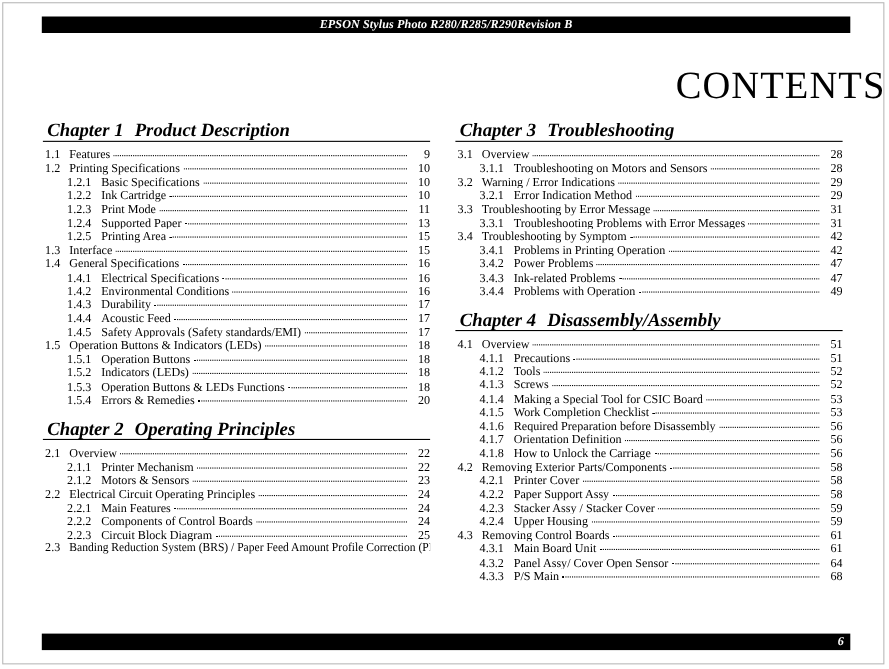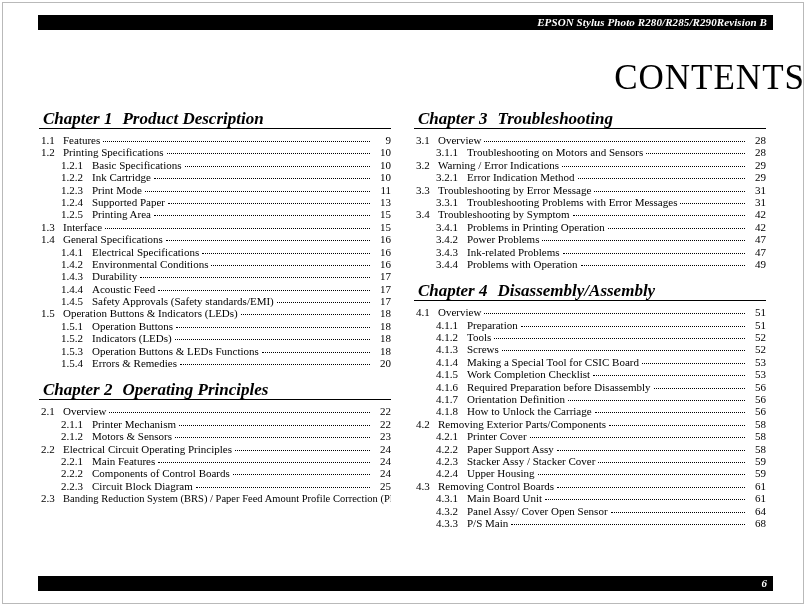--- a/index.html
+++ b/index.html
@@ -31,21 +31,21 @@
   
   #header-bar {
     position: absolute;
     left: 35px;
     top: 12px;
     width: 735px;
     height: 15px;
     background: #000000;
     display: flex;
     align-items: center;
-    justify-content: flex-end;
+    justify-content: center;
     padding: 0 6px;
     box-sizing: border-box;
   }
   #header-bar span {
     color: #ffffff;
     font-weight: bold;
     font-style: italic;
     font-size: 11px;
     line-height: 11px;
     letter-spacing: 0.1px;
@@ -444,21 +444,21 @@
           <div class="chapter-rule"></div>
           <div class="toc-list">
             <div class="entry lvl1">
               <span class="num">4.1</span>
               <span class="label">Overview</span>
               <span class="leader"></span>
               <span class="page">51</span>
             </div>
             <div class="entry lvl2">
               <span class="num">4.1.1</span>
-              <span class="label">Preparation</span>
+              <span class="label">Precautions</span>
               <span class="leader"></span>
               <span class="page">51</span>
             </div>
             <div class="entry lvl2">
               <span class="num">4.1.2</span>
               <span class="label">Tools</span>
               <span class="leader"></span>
               <span class="page">52</span>
             </div>
             <div class="entry lvl2">

